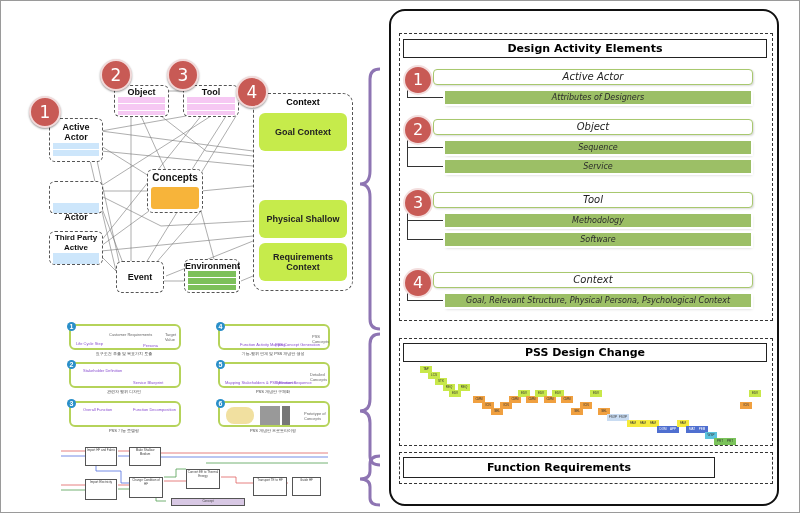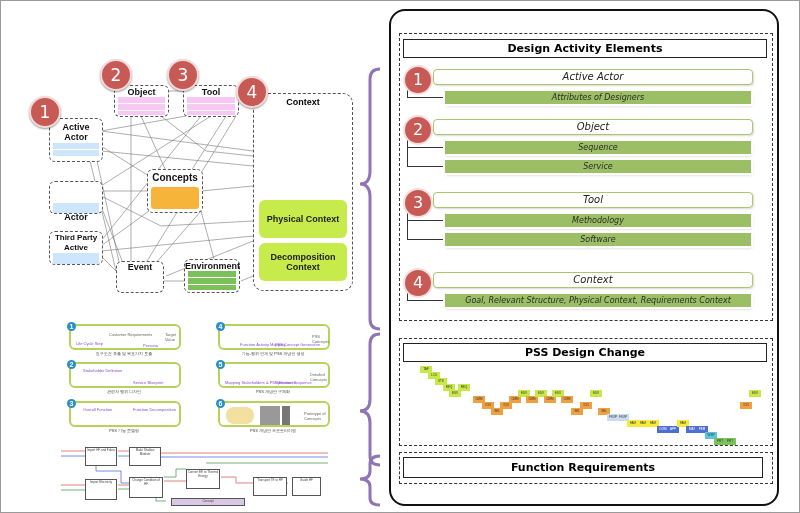--- a/index.html
+++ b/index.html
@@ -104,34 +104,35 @@
 <div class="node" style="left:182px;top:84px;width:56px;height:32px">
   <div style="margin-top:1px">Tool</div>
   <div class="bar pink" style="top:11px"></div>
     <div class="bar pink" style="top:18px"></div>
     <div class="bar pink" style="top:25px;height:4px"></div>
 </div>
 <div class="node" style="left:146px;top:168px;width:56px;height:44px">
   <div style="margin-top:3px;font-size:10px">Concepts</div>
   <div class="bar" style="top:17px;height:22px;background:#f7b43a;border-radius:3px"></div>
 </div>
-<div class="node" style="left:115px;top:260px;width:48px;height:32px;display:flex;justify-content:center">
+<div class="node" style="left:115px;top:260px;width:48px;height:32px;display:flex;align-items:center;justify-content:center">
   <span>Event</span>
 </div>
 <div class="node" style="left:183px;top:258px;width:56px;height:34px">
   <div style="margin-top:1px">Environment</div>
   <div class="bar greenbar" style="top:11px"></div>
     <div class="bar greenbar" style="top:18px"></div>
     <div class="bar greenbar" style="top:25px;height:5px"></div>
 </div>
 
 <div class="ctxbox">
   <div style="position:absolute;top:3px;width:100%;text-align:center;font-size:9px;font-weight:bold">Context</div>
-  <div class="ctxitem" style="top:106px">Physical Context</div>
-  <div class="ctxitem" style="top:149px">Decomposition Context</div>
+  <div class="ctxitem" style="top:19px">Goal Context</div>
+  <div class="ctxitem" style="top:106px">Physical Shallow</div>
+  <div class="ctxitem" style="top:149px">Requirements Context</div>
 </div>
 
 <div class="badge" style="left:28px;top:95px">1</div>
 <div class="badge" style="left:99px;top:58px">2</div>
 <div class="badge" style="left:166px;top:58px">3</div>
 <div class="badge" style="left:235px;top:75px">4</div>
 
 <div class="thumb" style="left:68px;top:323px;width:112px;height:26px">
   <span class="tnum">1</span>
   <span class="ttext" style="left:5px;top:15px;color:#8a4fd0">Life Cycle Step</span>
@@ -221,21 +222,21 @@
 
 <div class="tree" style="left:406px;top:203px;width:40px;height:16px"></div>
 <div class="tree" style="left:406px;top:203px;width:40px;height:35px"></div>
 <div class="cat" style="top:191px">Tool</div>
 <div class="sub" style="top:213px">Methodology</div>
 <div class="sub" style="top:232px">Software</div>
 <div class="rbadge" style="top:187px">3</div>
 
 <div class="tree" style="left:406px;top:283px;width:40px;height:16px"></div>
 <div class="cat" style="top:271px">Context</div>
-<div class="sub" style="top:293px">Goal, Relevant Structure, Physical Context, Requirements Context</div>
+<div class="sub" style="top:293px">Goal, Relevant Structure, Physical Persona, Psychological Context</div>
 <div class="rbadge" style="top:267px">4</div>
 
 <div class="dash" style="left:398px;top:337px;width:374px;height:108px"></div>
 <div class="hdr" style="left:402px;top:342px;width:364px;height:19px">PSS Design Change</div>
 <div id="chips">
     <div class="chip" style="left: 419px; top: 365px; background: rgb(200, 232, 74);">TAP</div>
     <div class="chip" style="left: 427px; top: 371px; background: rgb(200, 232, 74);">LCS</div>
     <div class="chip" style="left: 434px; top: 377px; background: rgb(200, 232, 74);">STK</div>
     <div class="chip" style="left: 442px; top: 383px; background: rgb(200, 232, 74);">REQ</div>
     <div class="chip" style="left: 448px; top: 389px; background: rgb(200, 232, 74);">EDV</div>
@@ -266,13 +267,13 @@
     <div class="chip" style="left: 685px; top: 425px; background: rgb(79, 111, 208); color: rgb(255, 255, 255);">MAT</div>
     <div class="chip" style="left: 695px; top: 425px; background: rgb(79, 111, 208); color: rgb(255, 255, 255);">PEM</div>
     <div class="chip" style="left: 704px; top: 431px; background: rgb(92, 195, 221);">WSP</div>
     <div class="chip" style="left: 713px; top: 437px; background: rgb(122, 195, 90);">PRT</div>
     <div class="chip" style="left: 723px; top: 437px; background: rgb(122, 195, 90);">PRT</div>
     <div class="chip" style="left: 739px; top: 401px; background: rgb(240, 160, 64);">ICN</div>
     <div class="chip" style="left: 748px; top: 389px; background: rgb(200, 232, 74);">EDV</div>
   </div>
 
 <div class="dash" style="left:398px;top:451px;width:374px;height:32px"></div>
-<div class="hdr" style="left:402px;top:456px;width:360px;height:21px">Function Requirements</div>
+<div class="hdr" style="left:402px;top:456px;width:312px;height:21px">Function Requirements</div>
 
 </body></html>

